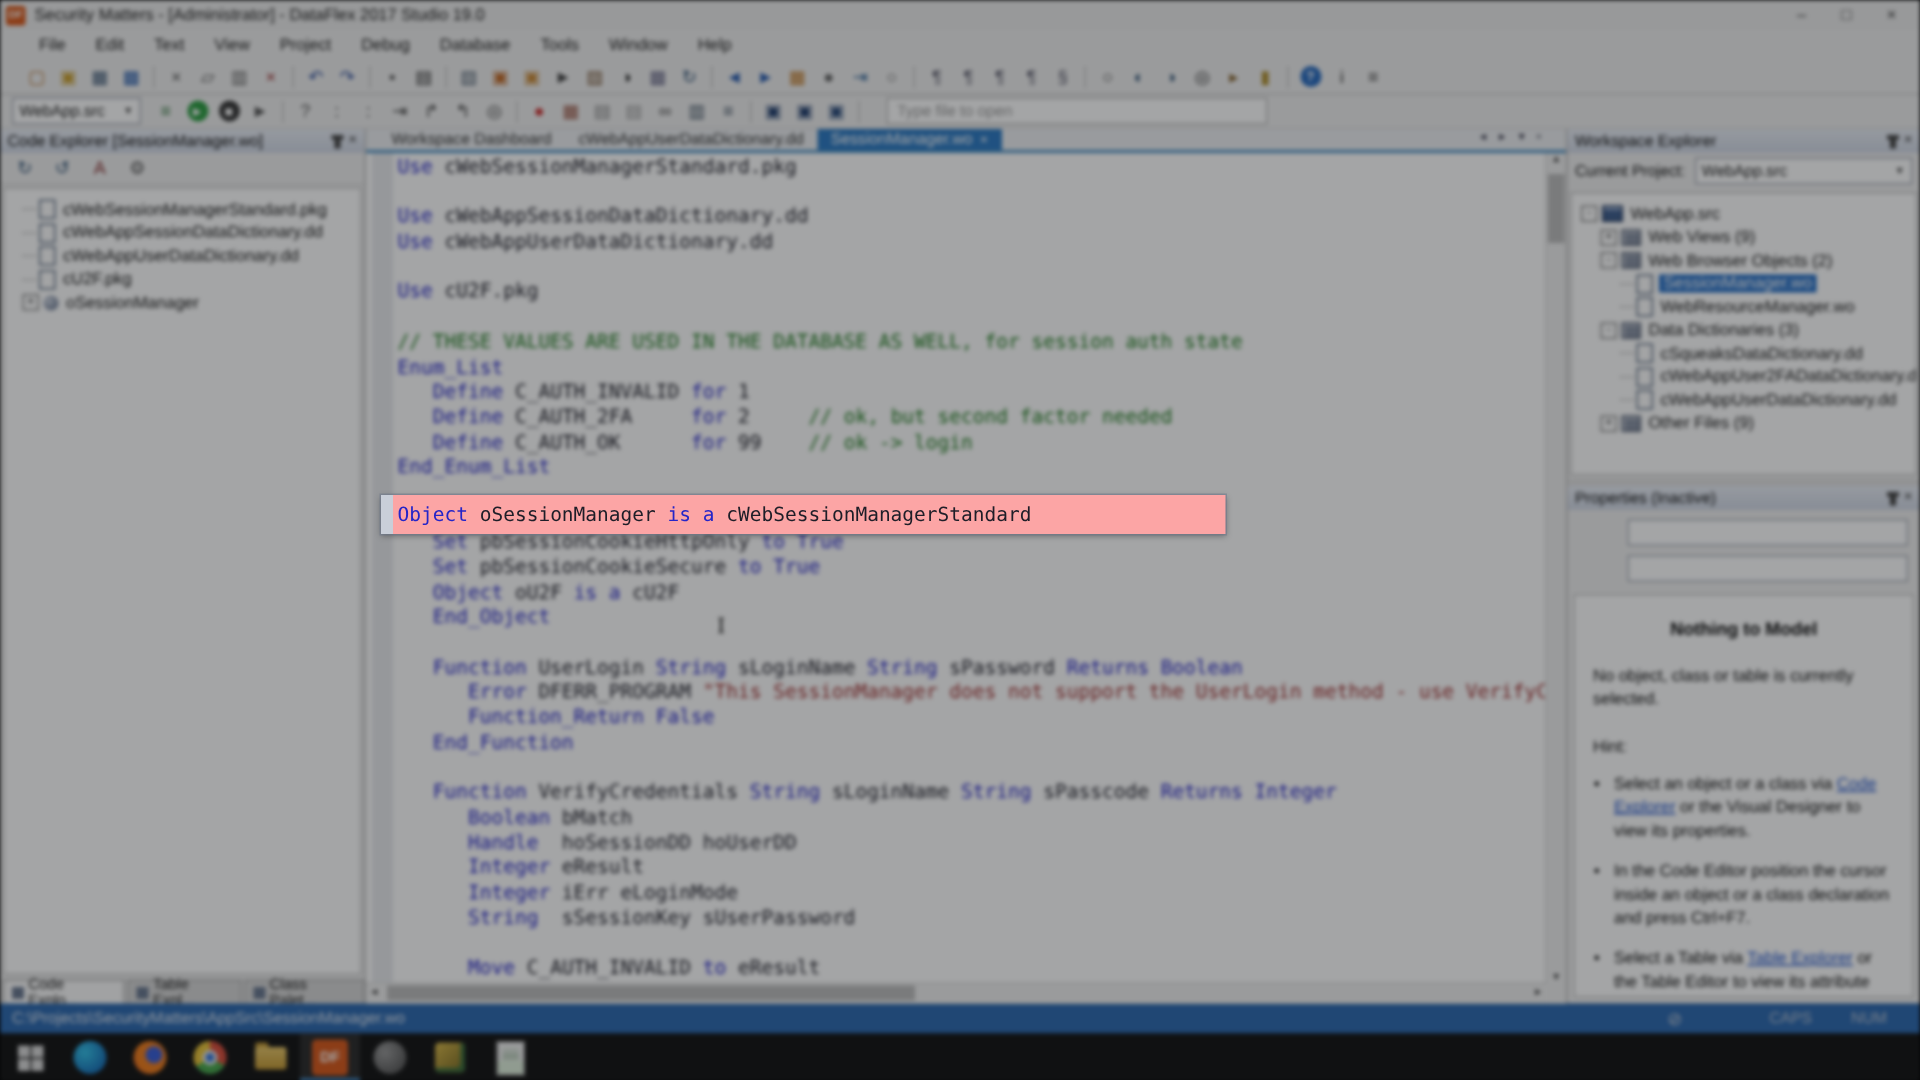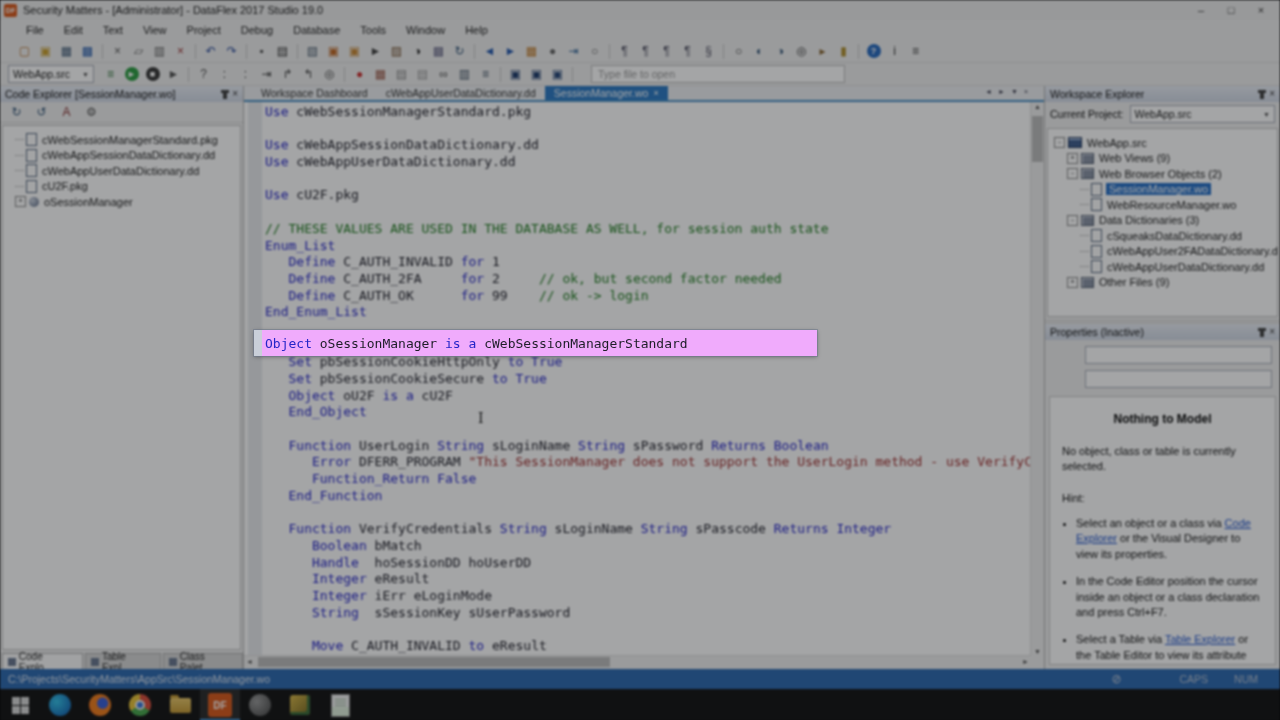--- a/index.html
+++ b/index.html
@@ -130,21 +130,21 @@
   .tk-folder::before{content:"";position:absolute;left:0;top:-3px;width:9px;height:3px;background:#c49a36;border-radius:2px 2px 0 0;}
   .tk-df{width:24px;height:24px;background:#d95b1e;border-radius:3px;color:#fff;font-weight:bold;font-size:10px;
          display:flex;align-items:center;justify-content:center;}
   .tk-gray{width:22px;height:22px;border-radius:50%;background:radial-gradient(circle at 35% 35%,#9a9a9a,#474747);}
   .tk-tools{width:20px;height:20px;border-radius:3px;background:linear-gradient(135deg,#d8b84a,#7a6a24);box-shadow:inset -3px -3px 0 #3c6e3c;}
   .tk-doc{width:17px;height:21px;background:#f2f2f2;border:1px solid #8a8a8a;box-shadow:inset 0 -9px 0 #dff0dc;position:relative;}
   .tk-doc::after{content:"";position:absolute;left:3px;top:4px;right:3px;height:8px;
                  background:repeating-linear-gradient(#9ab89a 0 1px,transparent 1px 3px);}
 
   
-  .focus-line{position:absolute;left:254px;top:330px;width:563px;height:26px;background:#f0abfc;z-index:10;
+  .focus-line{position:absolute;left:254px;top:330px;width:563px;height:26px;background:#fca5a5;z-index:10;
               display:flex;align-items:center;box-shadow:0 0 0 1px rgba(110,120,140,0.55),0 1px 4px rgba(0,0,0,0.35);}
   .focus-line .margin-chip{width:8px;height:26px;background:#c9cfd9;flex:0 0 auto;}
   .focus-line .ftext{font-family:"DejaVu Sans Mono",monospace;font-size:13px;white-space:pre;padding-left:3px;}
 </style>
 </head>
 <body>
 
 <div class="screen">
   <div class="ui">
 

